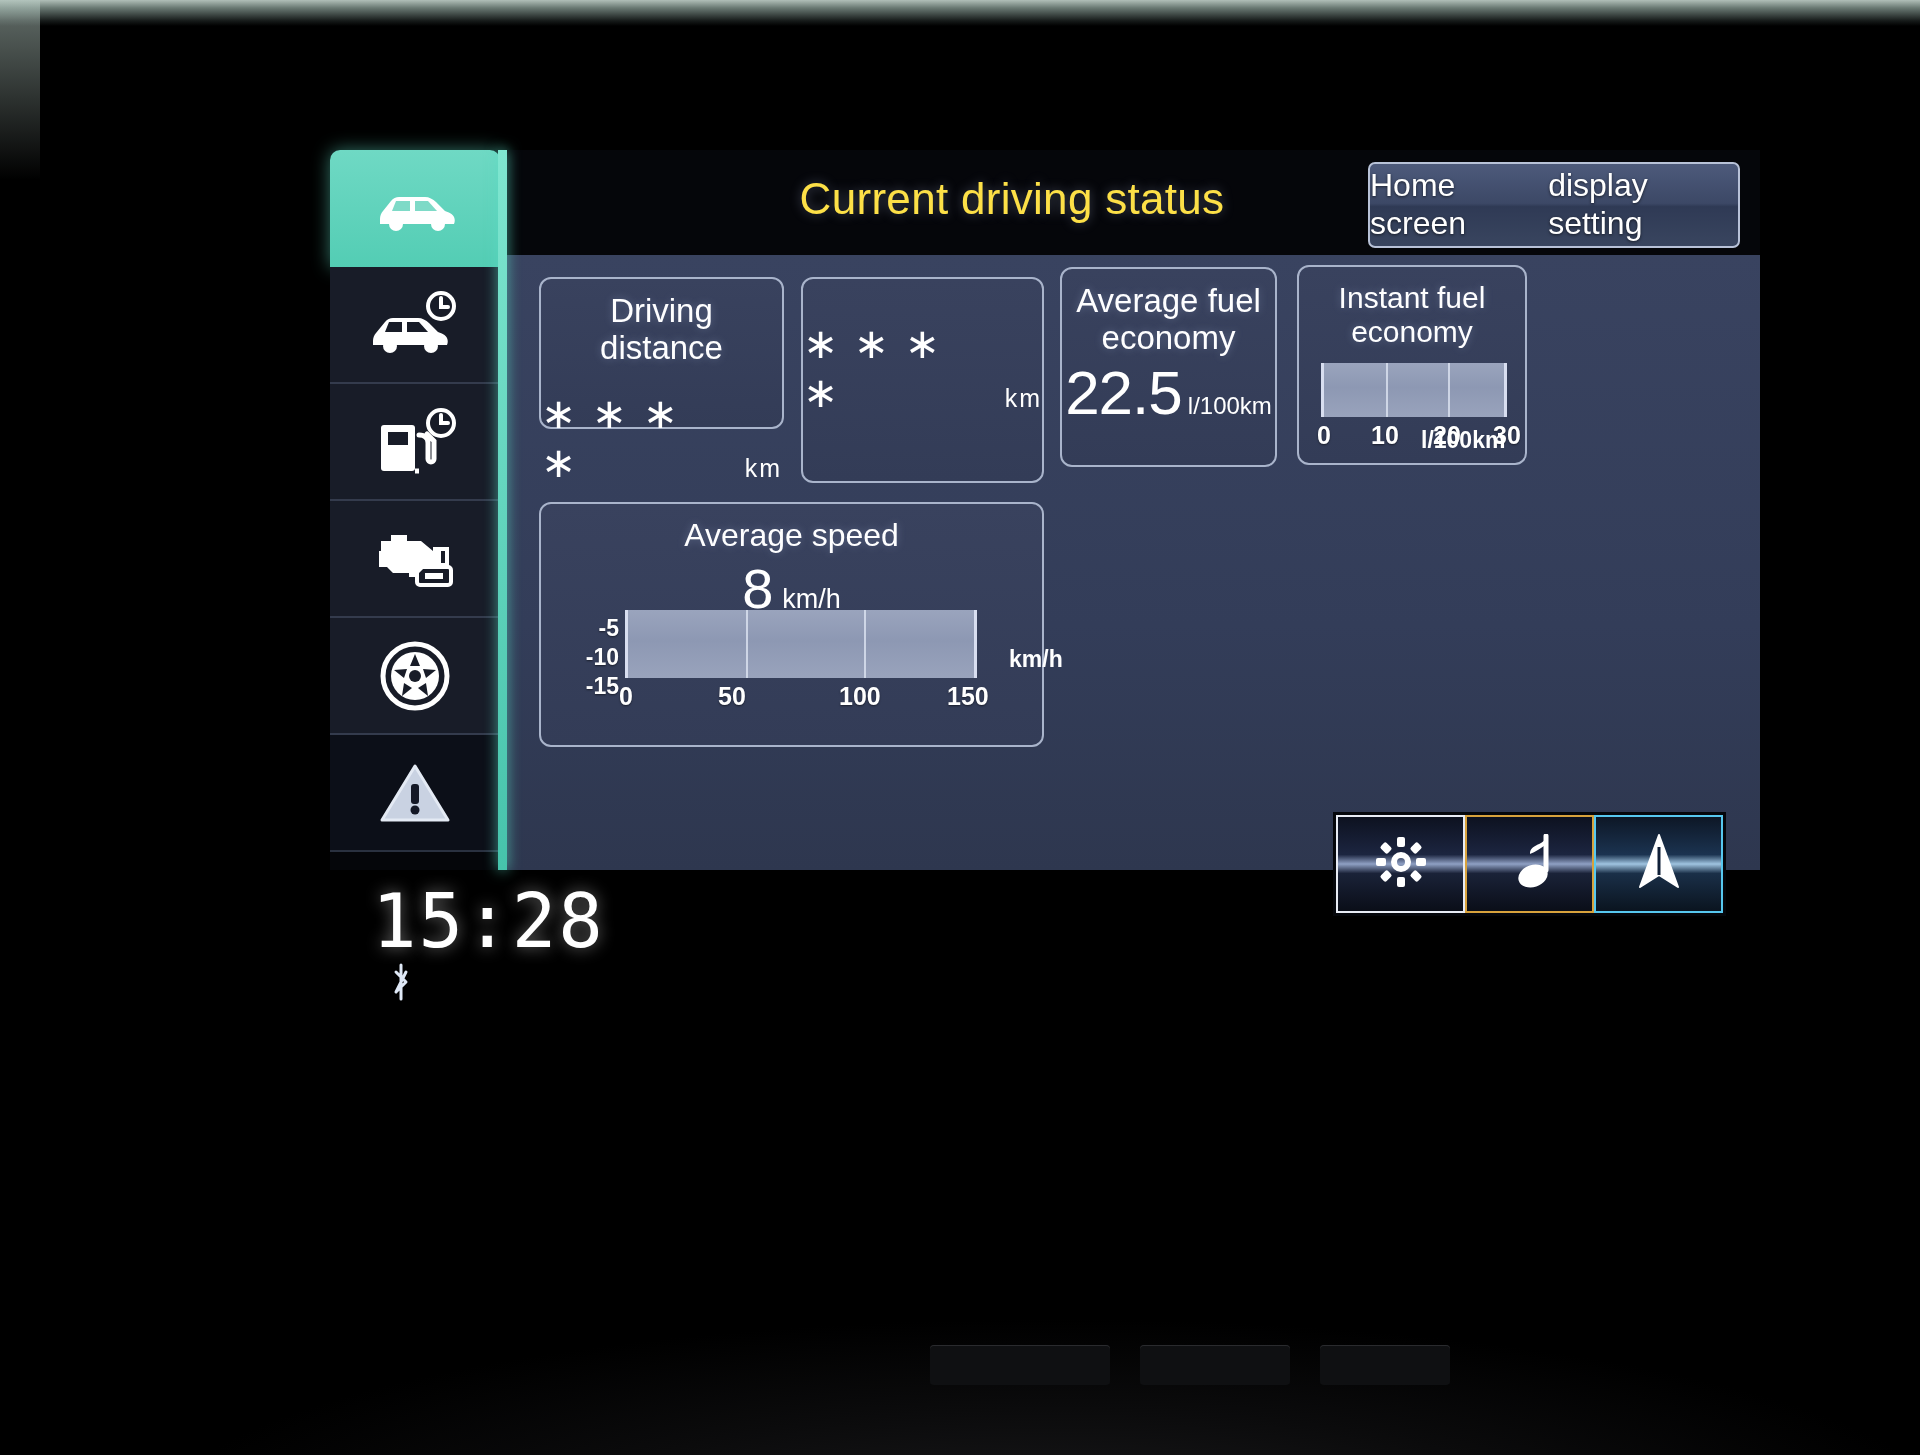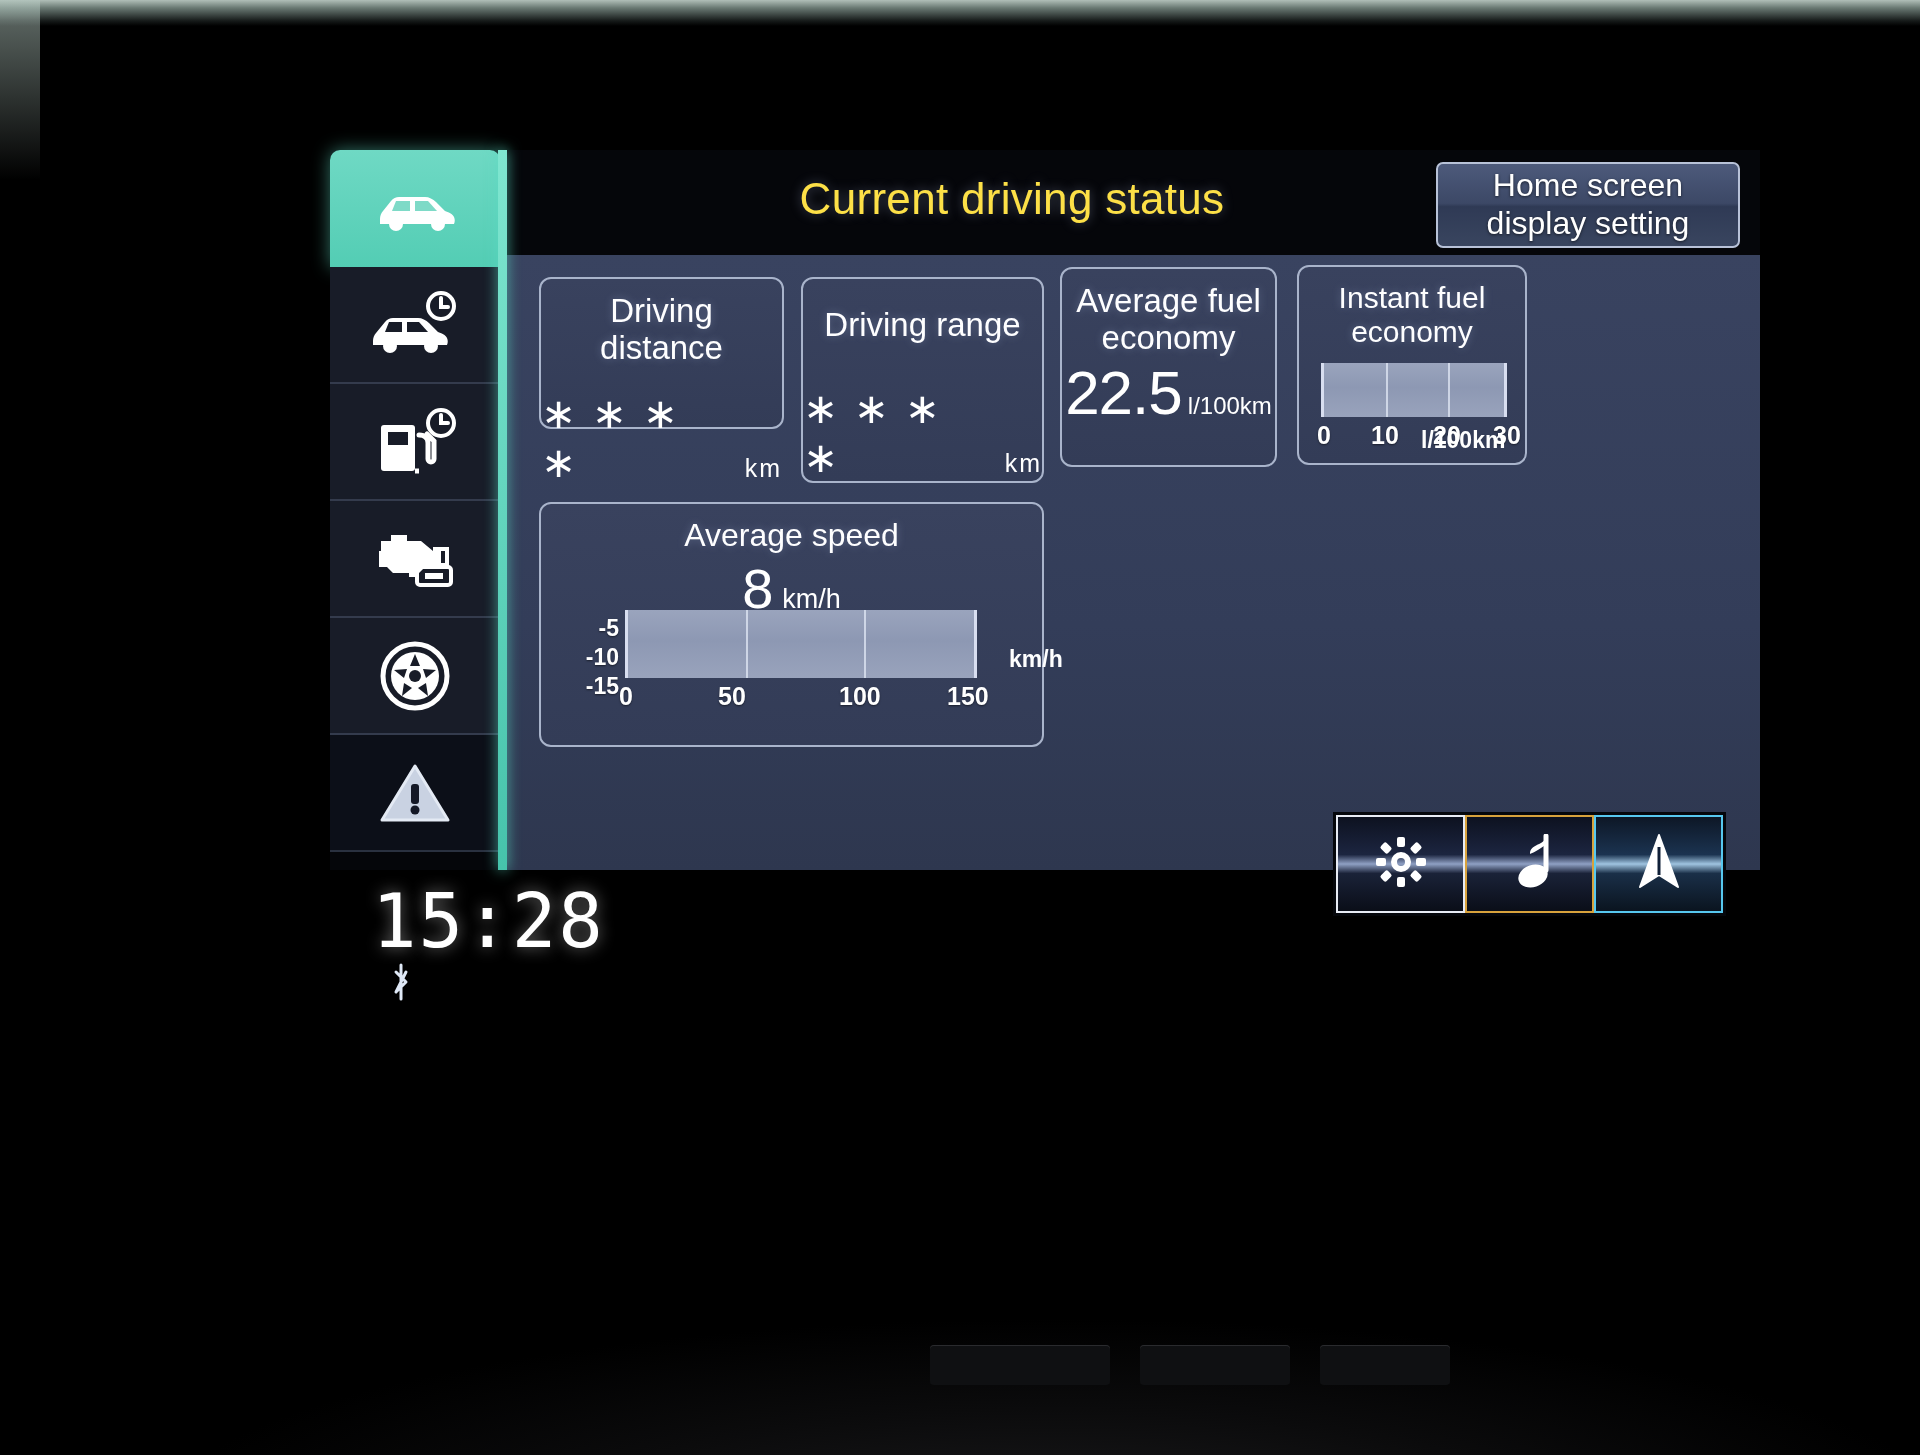--- a/index.html
+++ b/index.html
@@ -80,25 +80,25 @@
     background: #05060a;
   }
   .screen-title {
     position: absolute; left: 0; top: 24px; width: 1010px;
     text-align: center; color: #fde047;
     font-size: 44px; letter-spacing: .3px;
     text-shadow: 0 0 12px rgba(200,215,255,.35);
   }
   .home-btn {
     position: absolute; right: 20px; top: 12px;
-    width: 304px; height: 86px;
+    width: 372px; height: 86px;
     border: 2px solid #b8c2d8; border-radius: 7px;
     background: linear-gradient(180deg, #4d5a7b 0%, #3c4866 48%, #2f3a55 52%, #39455f 100%);
     color: #fff; font-size: 32px; line-height: 1.18;
-    display: flex; flex-direction: column; align-items: center; justify-content: center;
+    display: flex; flex-direction: row; align-items: center; justify-content: center;
     text-shadow: 0 1px 3px rgba(0,0,0,.6);
   }
 
   .panel {
     position: absolute; left: 0; top: 105px;
     width: 1253px; height: 615px;
     background: linear-gradient(180deg, #394360 0%, #333d59 60%, #2e374f 100%);
   }
 
   .card {
@@ -314,21 +314,20 @@
                 <circle cx="17" cy="22" r="13.5" fill="none" stroke="#fff" stroke-width="3.6"></circle>
                 <path d="M17 22 L25 16" stroke="#fff" stroke-width="3.4" stroke-linecap="round"></path>
                 <path d="M17 22 L17 14" stroke="#fff" stroke-width="3" stroke-linecap="round"></path>
               </svg>
             </span>
             <span>0:03</span>
           </div>
         </div>
 
         <div class="card" style="left:294px; top:22px; width:243px; height:206px;">
-          <div class="card-title" style="padding-top:28px;">Driving range</div>
           <div class="stars" style="margin-top:40px;">
             <span>∗ ∗ ∗ ∗</span>
             <span class="unit-sm">km</span>
           </div>
         </div>
 
         <div class="card" style="left:553px; top:12px; width:217px; height:200px;">
           <div class="card-title">
             <div>Average fuel</div>
             <div>economy</div>

